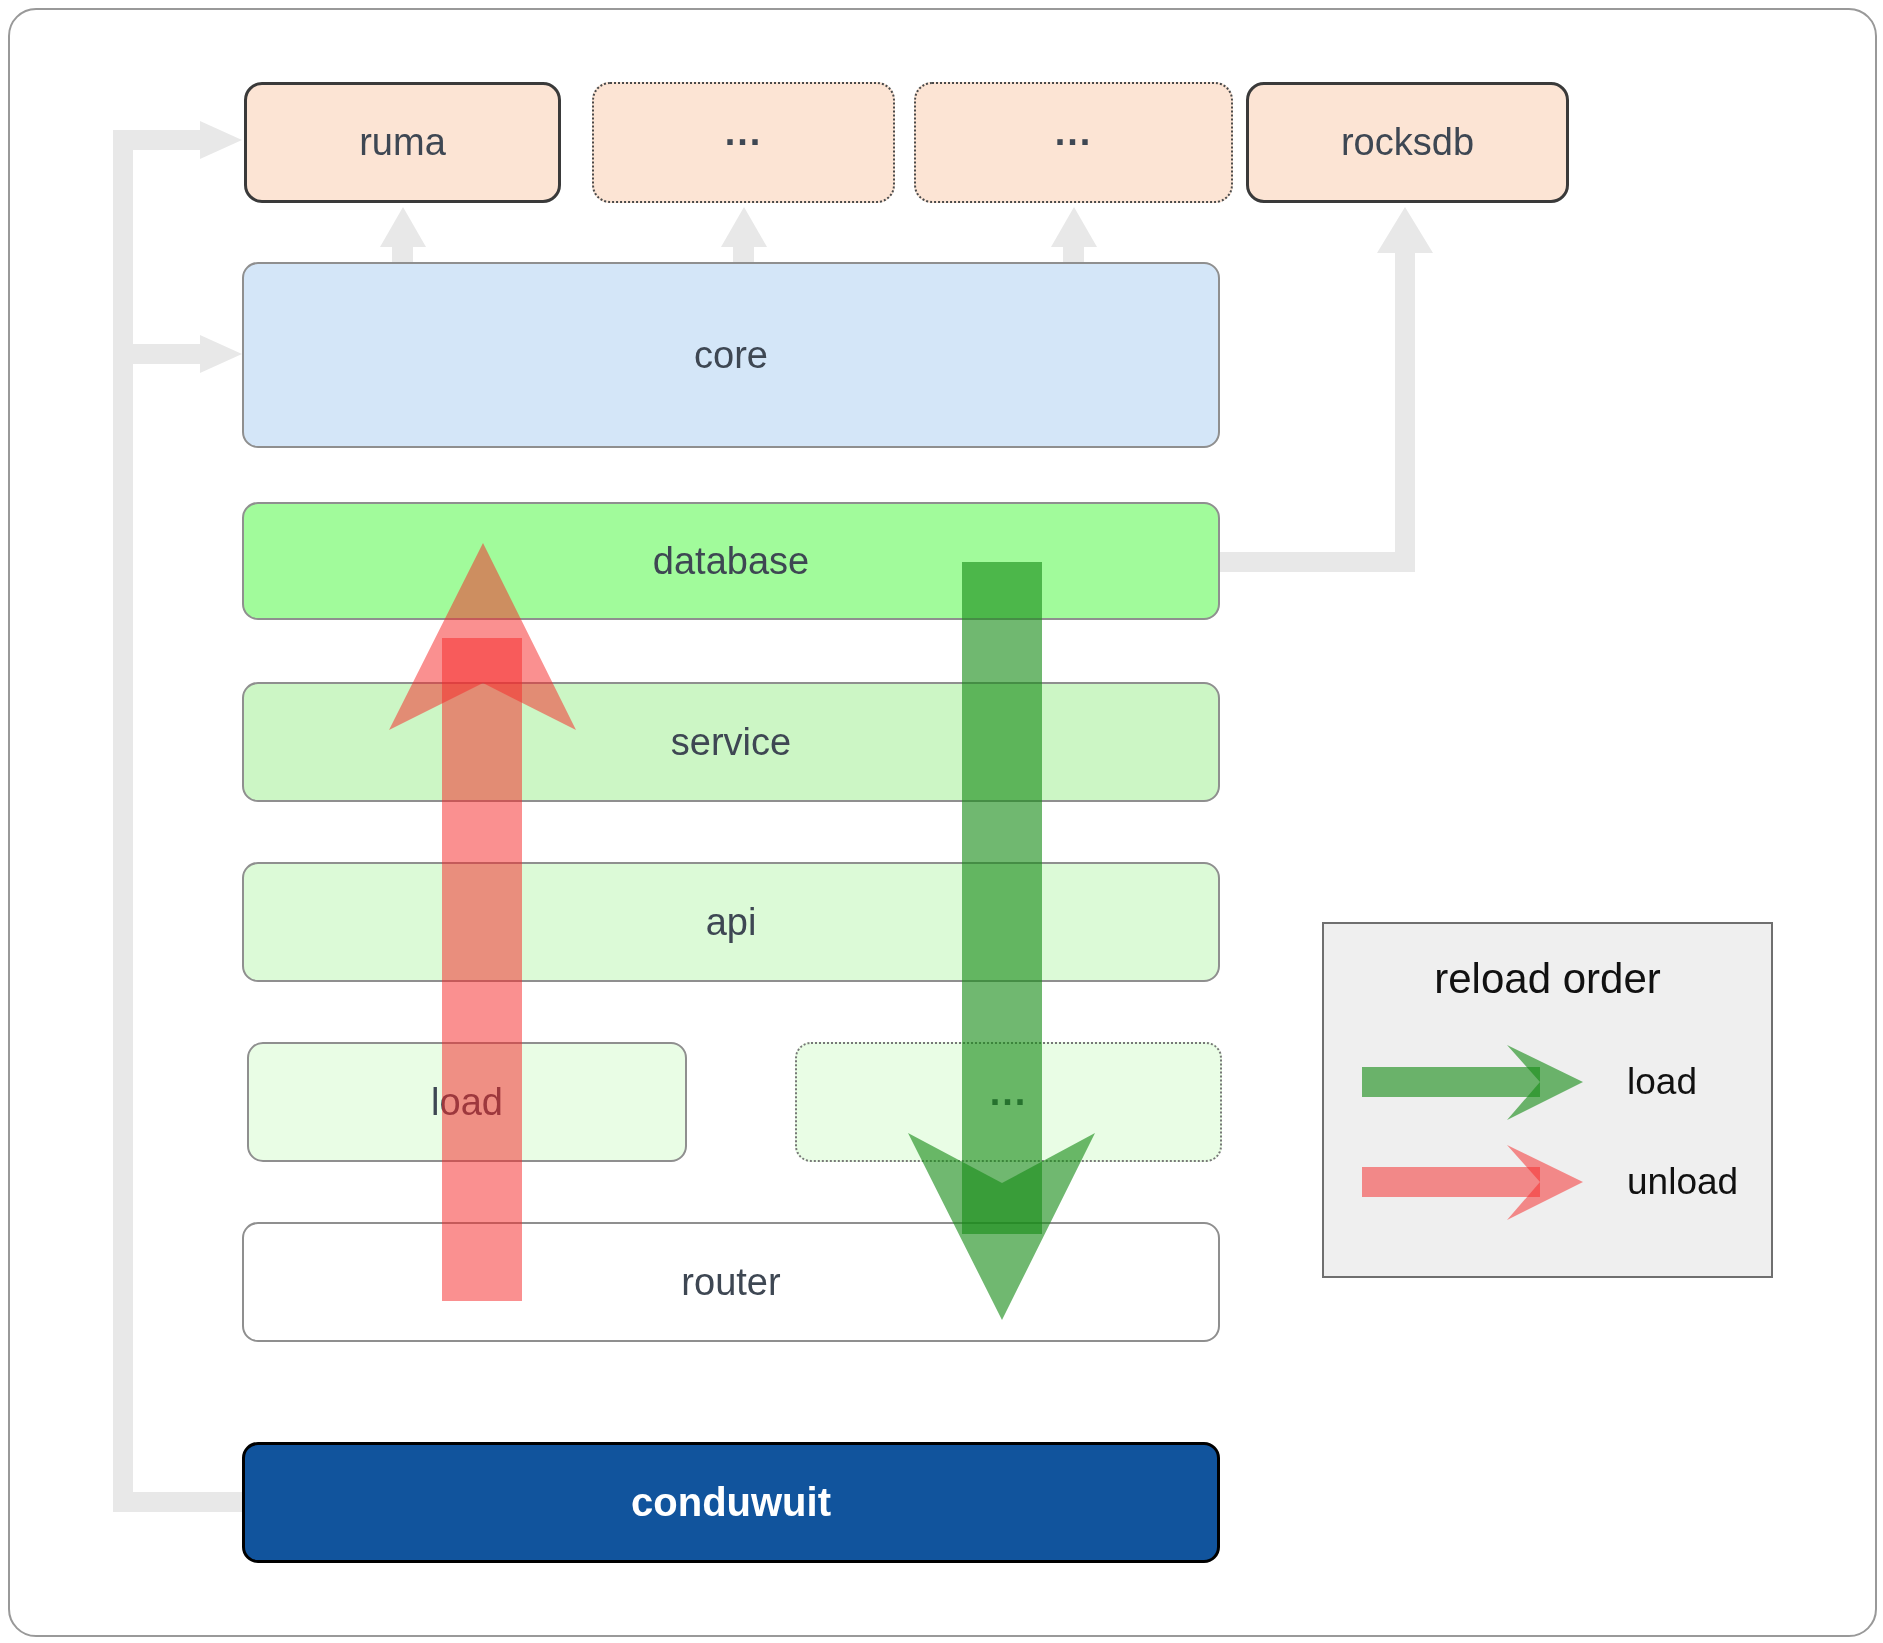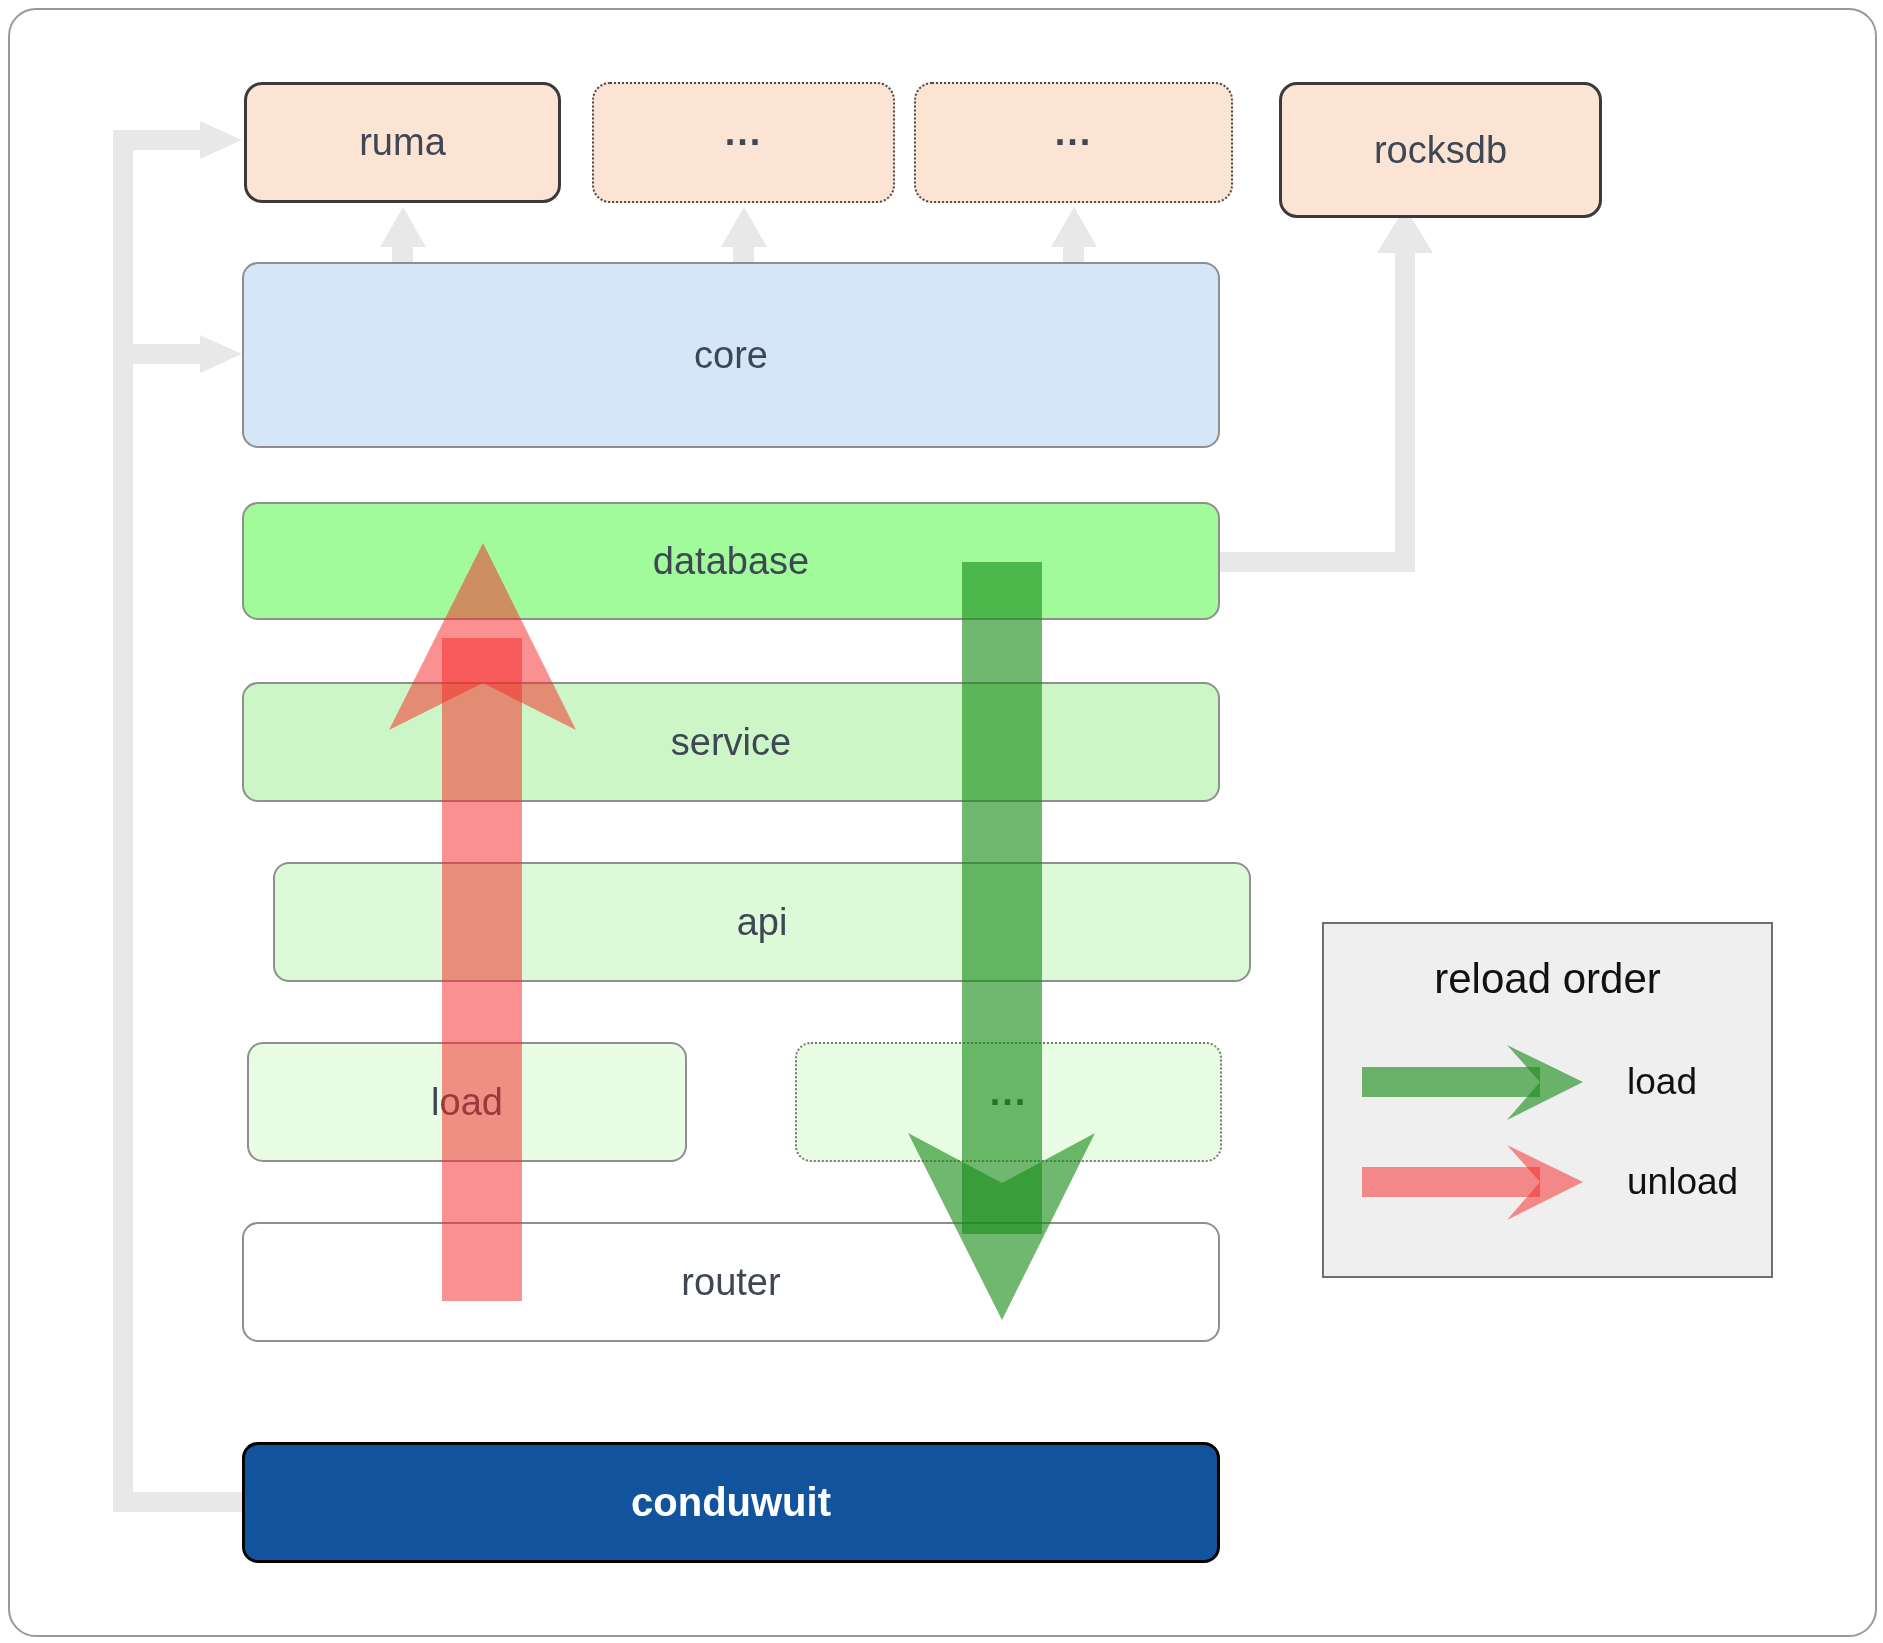--- a/index.html
+++ b/index.html
@@ -14,21 +14,21 @@
   .box{
     position:absolute;box-sizing:border-box;border-radius:16px;
     display:flex;align-items:center;justify-content:center;
     font-size:38px;color:var(--label_color,#3e4753);
   }
   .b-peach{background:var(--peach_fill,#fce4d4);border:3px solid var(--peach_border,#3a3a3a);border-radius:18px;}
   .b-peach-dotted{background:var(--peach_fill,#fce4d4);border:2px dotted var(--dotted_border,#4a4a4a);border-radius:18px;}
   .b-core{background:var(--core_blue,#d4e6f8);border:2px solid var(--box_border_gray,#8f8f8f);align-items:center;}
   .b-database{background:var(--database_green,#a1fb9b);border:2px solid var(--box_border_gray,#8f8f8f);}
   .b-service{background:var(--service_green,#ccf6c5);border:2px solid var(--box_border_gray,#8f8f8f);}
-  .b-api{background:var(--api_green,#dcfad7);border:2px solid var(--box_border_gray,#8f8f8f);margin-left:31px;}
+  .b-api{background:var(--api_green,#dcfad7);border:2px solid var(--box_border_gray,#8f8f8f);}
   .b-admin{background:var(--admin_green,#e9fde5);border:2px solid var(--box_border_gray,#8f8f8f);}
   .b-admin-dotted{background:var(--admin_green,#e9fde5);border:2px dotted #777777;}
   .b-router{background:#ffffff;border:2px solid var(--box_border_gray,#8f8f8f);}
   .b-conduwuit{background:var(--conduwuit_blue,#11549d);border:3px solid var(--conduwuit_border,#000000);
     color:var(--conduwuit_text,#ffffff);font-weight:600;font-size:40px;}
   .lbl-dots{transform:translateY(-10px);font-weight:700;letter-spacing:2px;}
   .conn{position:absolute;background:var(--connector_gray,#e8e8e8);}
   .ghead-right{position:absolute;background:var(--connector_gray,#e8e8e8);clip-path:polygon(0% 0%,100% 50%,0% 100%);}
   .ghead-up{position:absolute;background:var(--connector_gray,#e8e8e8);clip-path:polygon(50% 0%,100% 100%,0% 100%);}
   .arrow-svg{position:absolute;overflow:visible;}
@@ -73,21 +73,21 @@
 
   <div class="box b-peach" style="left:244px;top:82px;width:317px;height:121px;">
     <span>ruma</span>
   </div>
   <div class="box b-peach-dotted" style="left:592px;top:82px;width:303px;height:121px;">
     <span class="lbl-dots">...</span>
   </div>
   <div class="box b-peach-dotted" style="left:914px;top:82px;width:319px;height:121px;">
     <span class="lbl-dots">...</span>
   </div>
-  <div class="box b-peach" style="left:1246px;top:82px;width:323px;height:136px;margin-left:33px;">
+  <div class="box b-peach" style="left:1246px;top:82px;width:323px;height:121px;">
     <span>rocksdb</span>
   </div>
 
   <div class="box b-core" style="left:242px;top:262px;width:978px;height:186px;">
     <span>core</span>
   </div>
   <div class="box b-database" style="left:242px;top:502px;width:978px;height:118px;">
     <span>database</span>
   </div>
   <div class="box b-service" style="left:242px;top:682px;width:978px;height:120px;">

